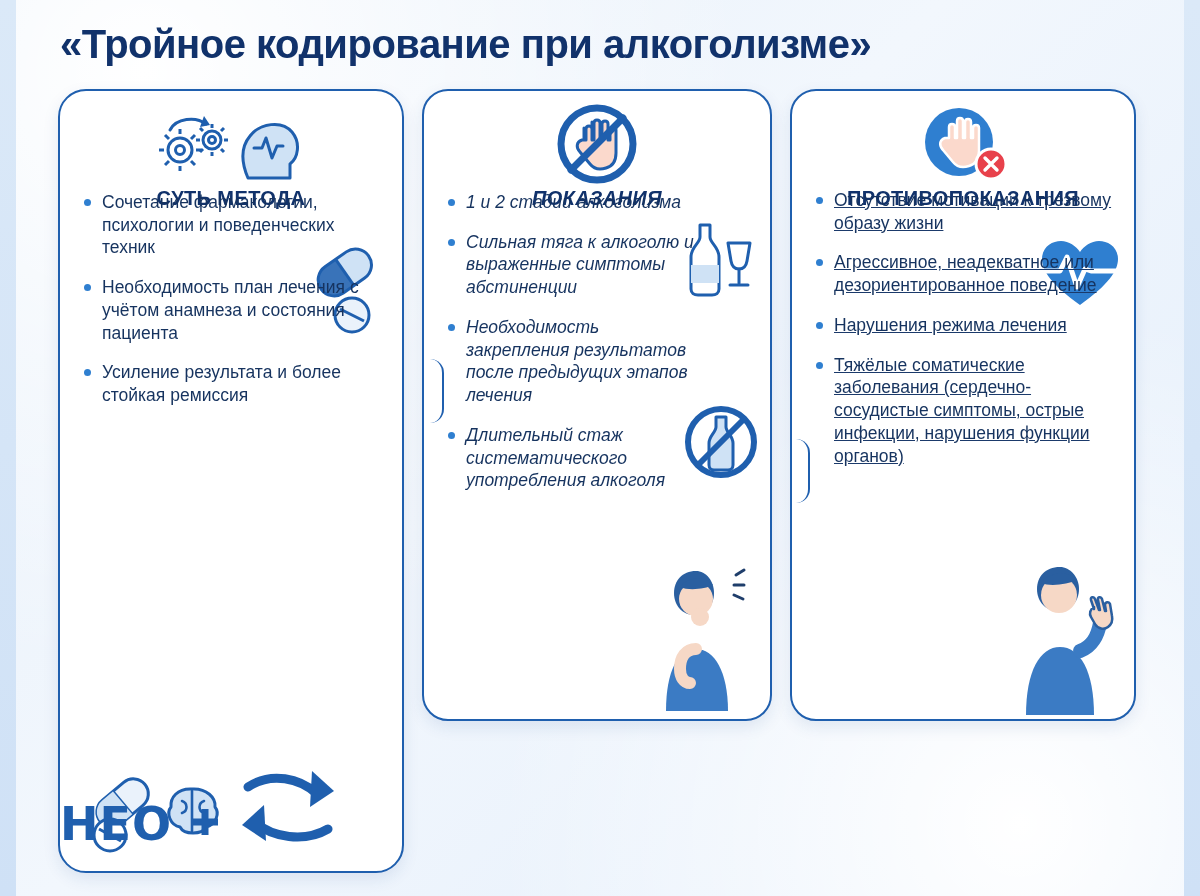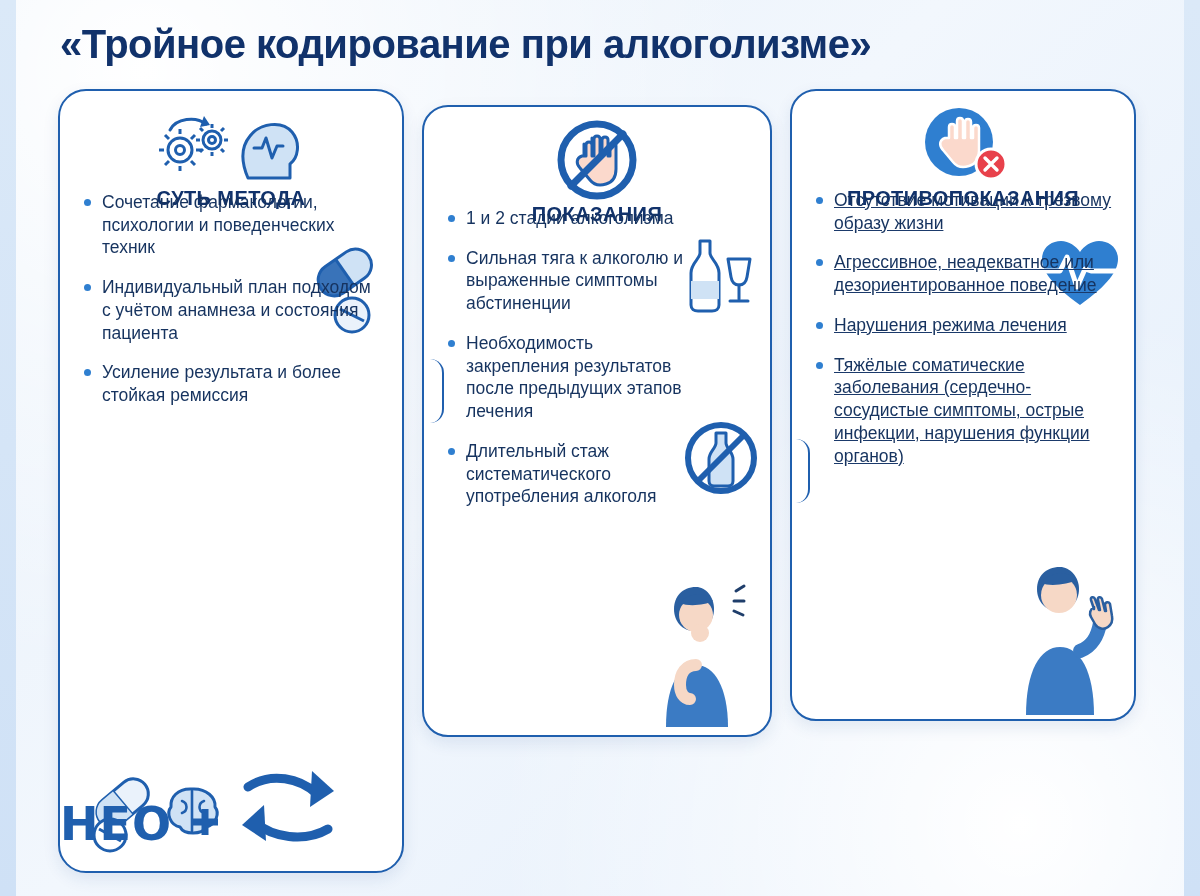--- a/index.html
+++ b/index.html
@@ -70,21 +70,21 @@
   .card {
     position: relative;
     background: #ffffff;
     border: 2px solid #1f5fae;
     border-radius: 26px;
     box-shadow: 0 6px 16px rgba(25, 70, 135, 0.10);
     box-sizing: border-box;
     overflow: hidden;
   }
   .card-1 { width: 346px; height: 784px; padding: 74px 22px 18px 24px; border-radius: 28px; }
-  .card-2 { width: 350px; height: 632px; padding: 74px 20px 18px 24px; margin-top: 16px; }
+  .card-2 { width: 350px; height: 632px; padding: 74px 20px 18px 24px; margin-top: 0; font-style: italic; }
   .card-3 { width: 346px; height: 632px; padding: 74px 20px 18px 24px; text-decoration: underline; }
 
   .card-head {
     position: absolute;
     top: 14px;
     left: 0;
     right: 0;
     text-align: center;
   }
   .card-icon {
@@ -278,21 +278,21 @@
               <path d="M172 34 C196 18, 224 26, 240 40"></path>
               <path d="M252 76 C228 90, 196 84, 180 70"></path>
             </g>
             <path d="M236 18 L258 38 L234 54 Z" fill="#1f5fae"></path>
             <path d="M188 52 L166 72 L190 88 Z" fill="#1f5fae"></path>
           </svg>
         </div>
 
         <ul class="list">
           <li>Сочетание фармакологии, психологии и поведенческих техник</li>
-          <li>Индивидуальный план подходом с учётом анамнеза и состояния пациента</li>
+          <li>Необходимость план лечения с учётом анамнеза и состояния пациента</li>
           <li>Усиление результата и более стойкая ремиссия</li>
         </ul>
       </div>
 
       <div class="card card-2">
         <div class="card-head">
           <div class="card-icon">
             <svg width="90" height="84" viewBox="0 0 90 84" xmlns="http://www.w3.org/2000/svg">
               <circle cx="45" cy="42" r="36" fill="#ffffff" stroke="#1f5fae" stroke-width="7"></circle>
               <path d="M32 26 v22 M40 20 v26 M48 21 v25 M56 27 v19" stroke="#1f5fae" stroke-width="3" fill="none" stroke-linecap="round"></path>

